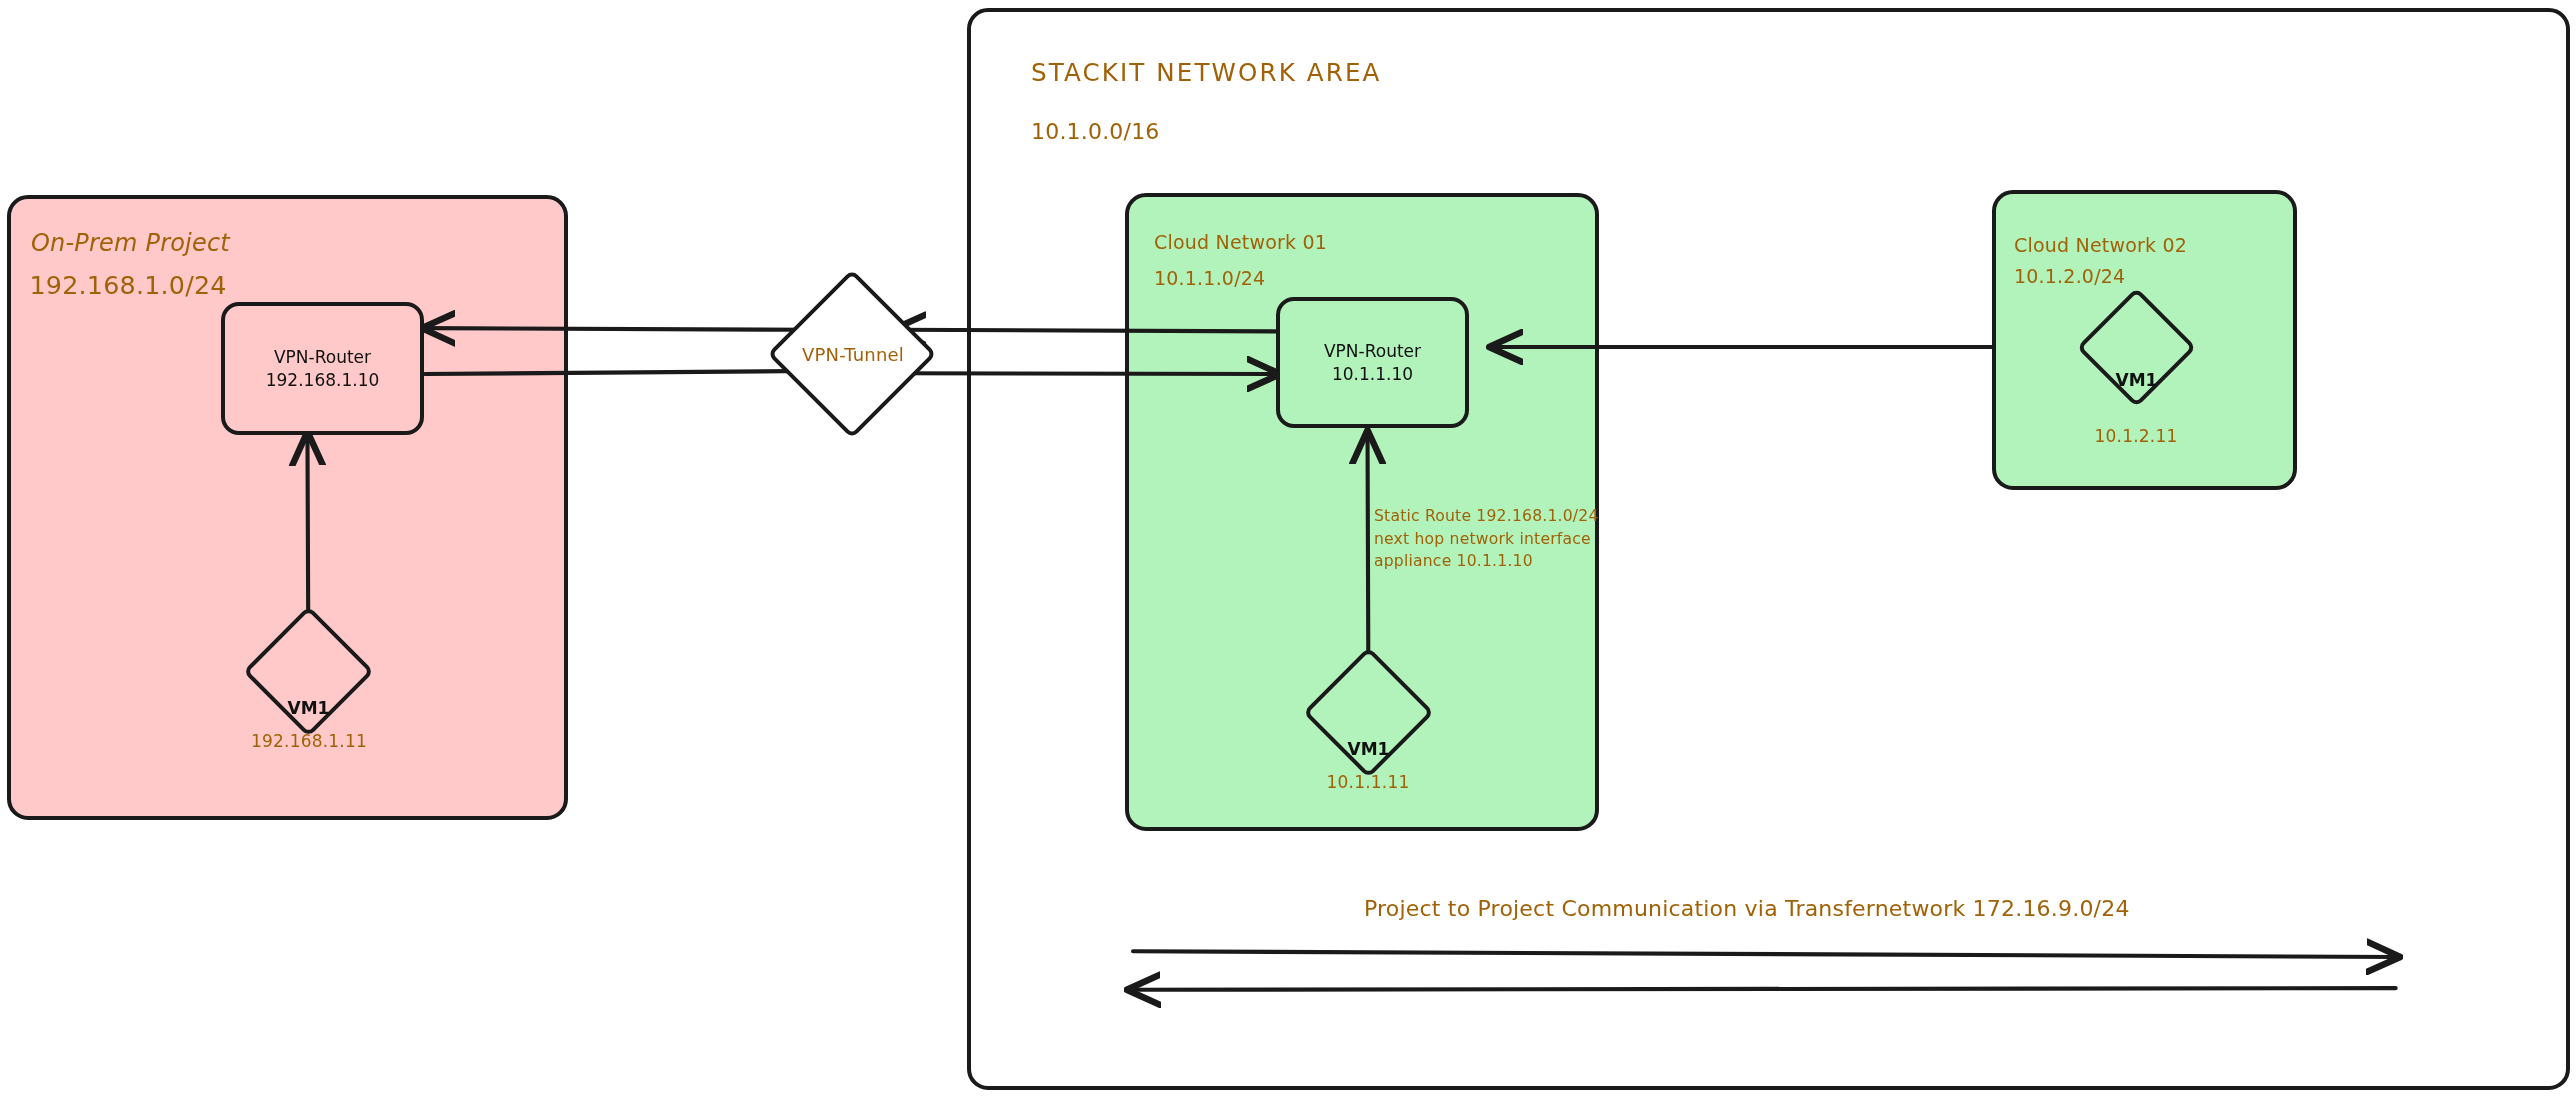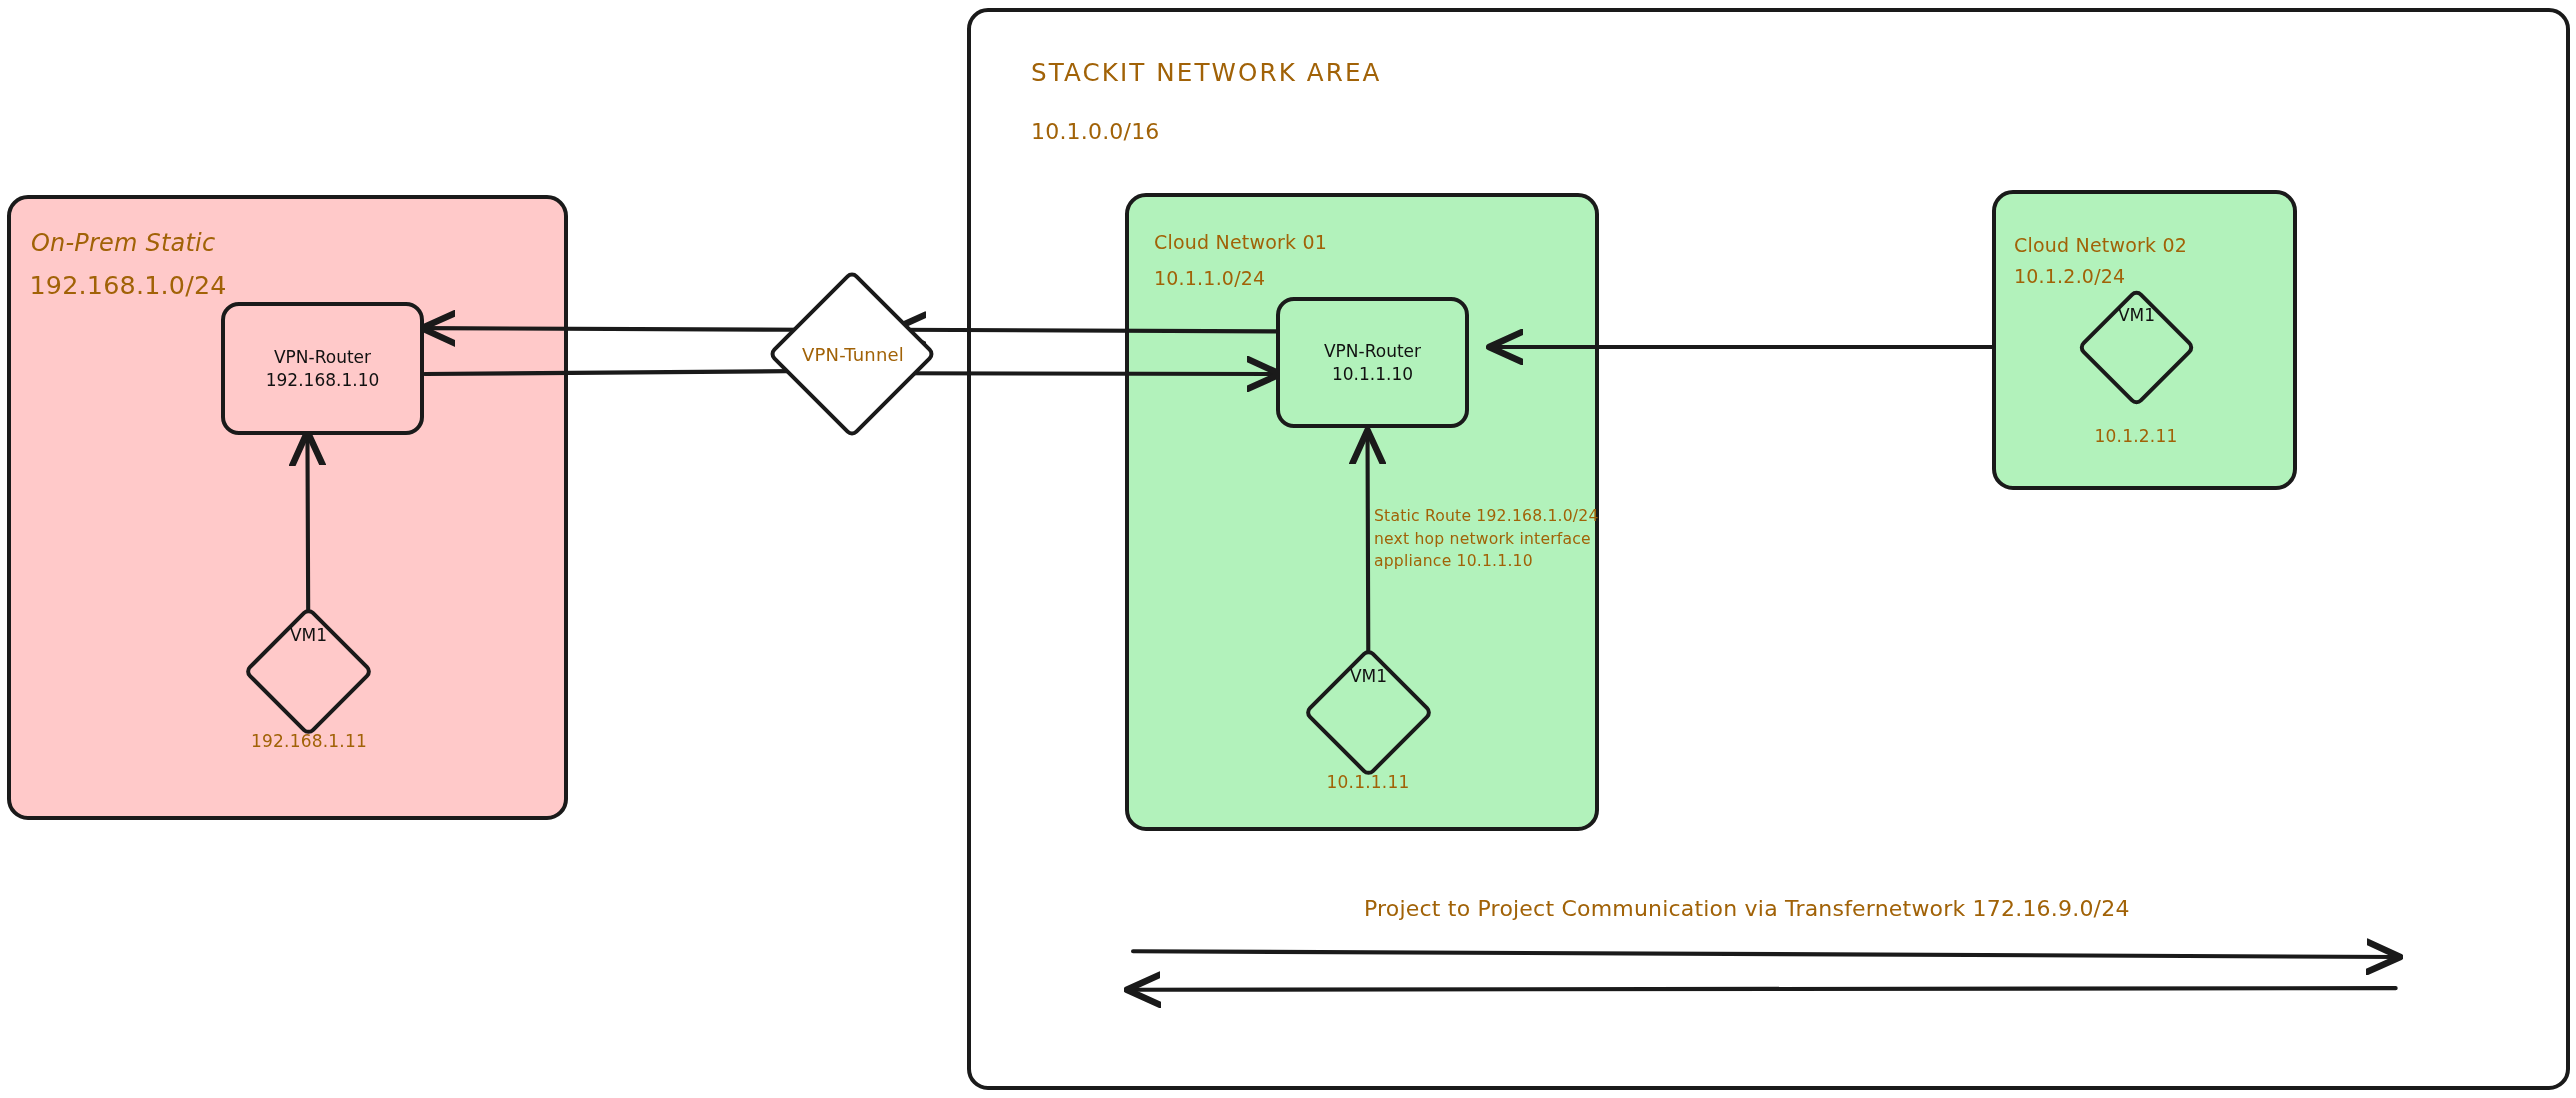--- a/index.html
+++ b/index.html
@@ -87,22 +87,23 @@
     box-sizing: border-box;
     border: 4.1px solid #1a1a1a;
     border-radius: 18px;
     display: flex;
     align-items: center;
     justify-content: center;
   }
   .diamond-wrap {
     position: absolute;
     display: flex;
-    align-items: flex-start;
+    align-items: flex-end;
     justify-content: center;
+    font-weight: bold;
   }
   .diamond-shape {
     position: absolute;
     inset: 0;
     border: 4.1px solid #1a1a1a;
     border-radius: 8.2px;
     transform: rotate(45deg);
     box-sizing: border-box;
   }
   .diamond-label {
@@ -145,21 +146,21 @@
 
     <path d="M 1669 820 L 1668 528" fill="none" stroke="#1a1a1a" stroke-width="5" stroke-linecap="round" marker-end="url(#arrow-end)"></path>
 
     <path d="M 1382 1160 L 2924 1167" fill="none" stroke="#1a1a1a" stroke-width="5" stroke-linecap="round" marker-end="url(#arrow-end)"></path>
     <path d="M 2922 1205 L 1378 1207" fill="none" stroke="#1a1a1a" stroke-width="5" stroke-linecap="round" marker-end="url(#arrow-end)"></path>
   </svg>
 
   <div class="lbl area-title" style="left:1031px; top:57px;">STACKIT NETWORK AREA</div>
   <div class="lbl area-cidr" style="left:1031px; top:117px;">10.1.0.0/16</div>
 
-  <div class="lbl onprem-title" style="left:31px; top:228px;">On-Prem Static</div>
+  <div class="lbl onprem-title" style="left:31px; top:228px;">On-Prem Project</div>
   <div class="lbl onprem-cidr" style="left:29.5px; top:269px;">192.168.1.0/24</div>
 
   <div class="node" id="onprem-router" style="left:221px; top:302px; width:203px; height:133px; background:#ffc9c9;">
     <div class="node-text">
       <div>VPN-Router</div>
       <div>192.168.1.10</div>
     </div>
   </div>
 
   <div class="diamond-wrap" style="left:262px; top:625px; width:93px; height:93px;">

